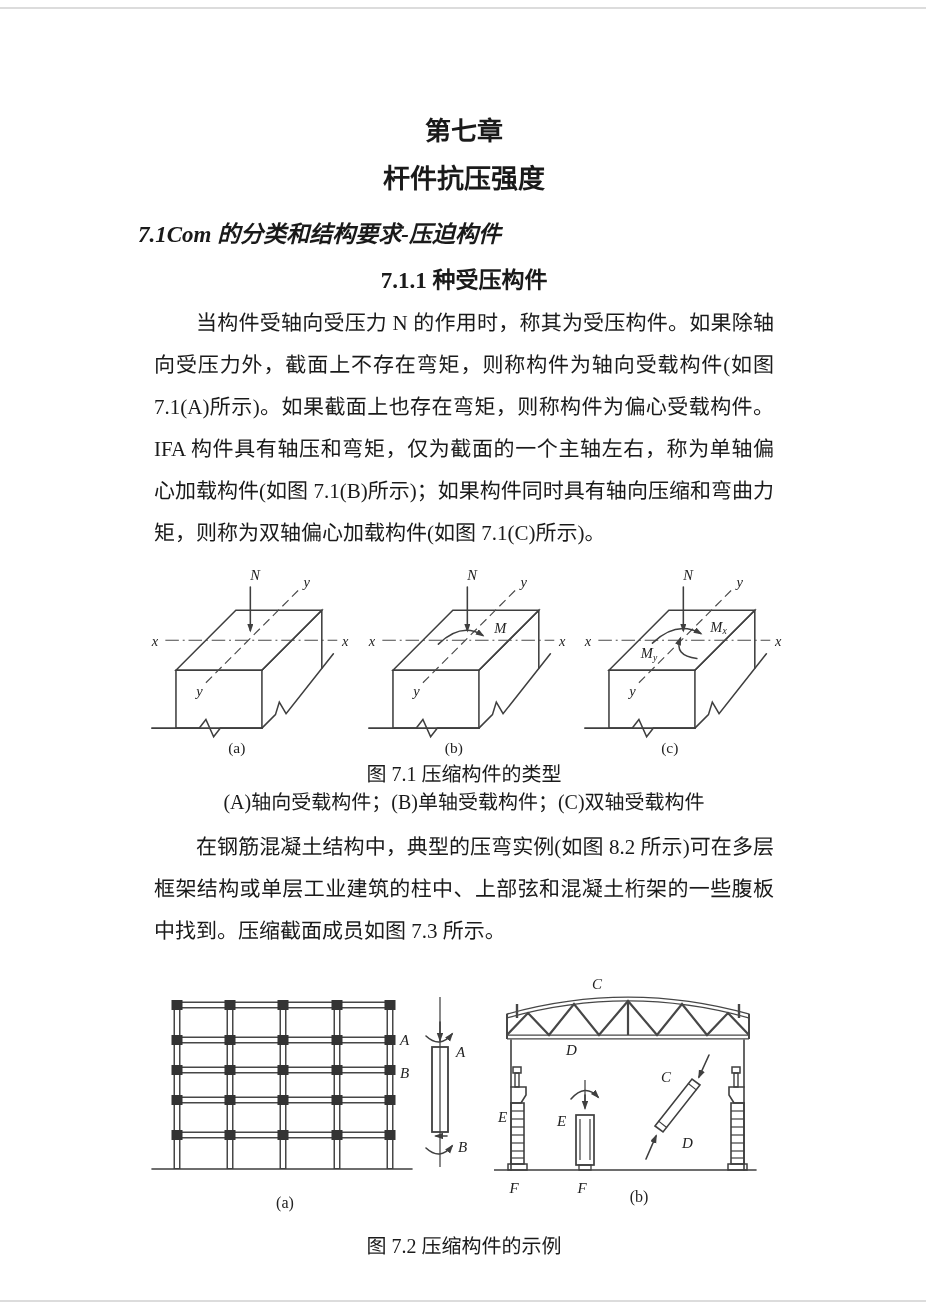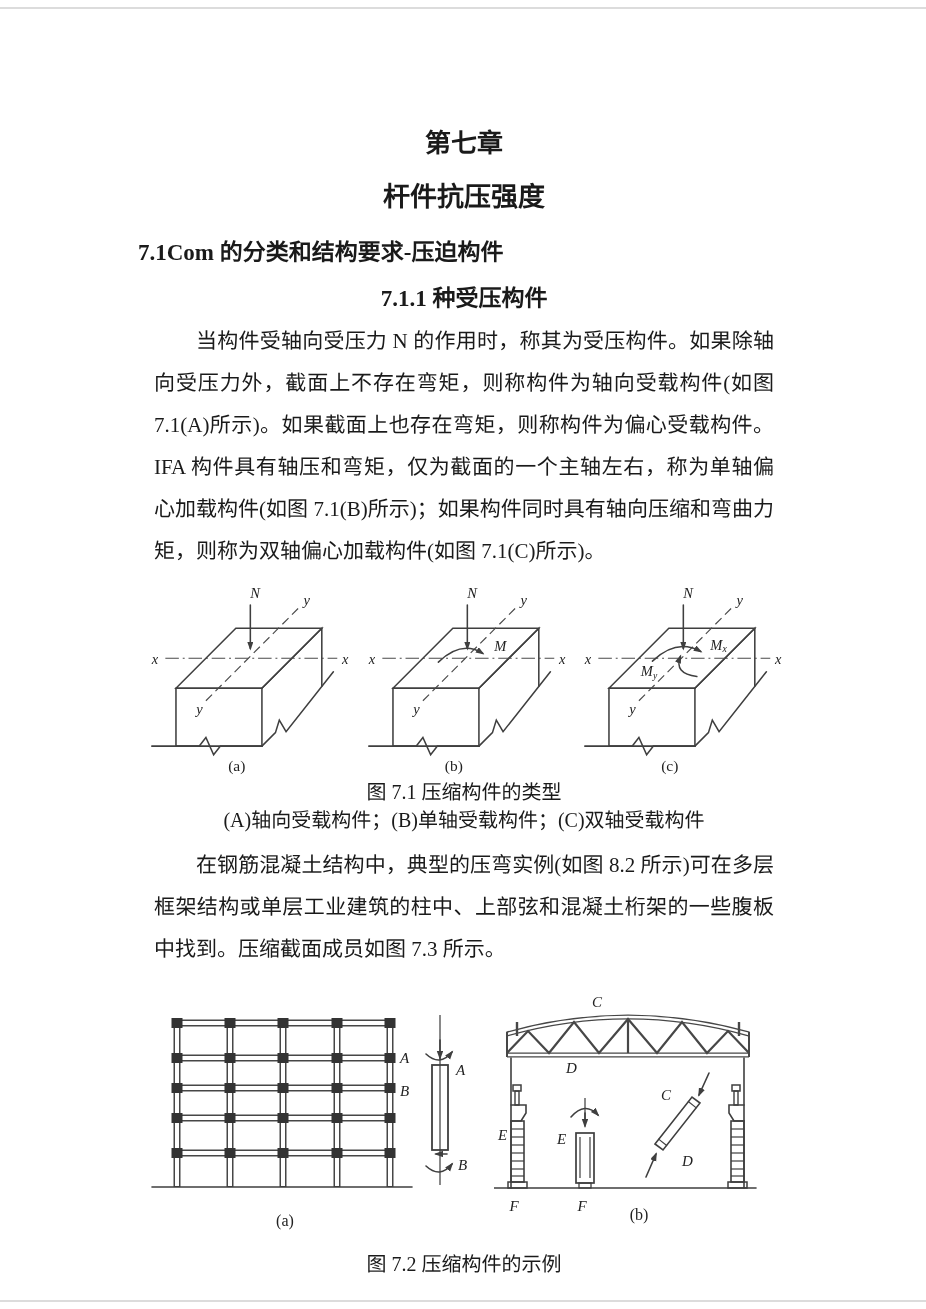--- a/index.html
+++ b/index.html
@@ -3,24 +3,24 @@
 <meta charset="utf-8">
 <style>
   html,body { margin:0; padding:0; background:#fff; }
   .page {
     position:relative; width:926px; height:1309px; background:#ffffff;
     font-family:"Liberation Serif","DejaVu Serif",serif; color:#1a1a1a; overflow:hidden;
   }
   .scan-edge { position:absolute; left:0; width:100%; height:2px; background:#dcdcdc; }
   .scan-edge.top { top:7px; }
   .scan-edge.bottom { top:1300px; }
-  .content { position:absolute; left:138px; top:12px; width:652px; }
+  .content { position:absolute; left:138px; top:0; width:652px; }
   .chapter-title { margin:116px 0 0; font-size:26px; line-height:32px; text-align:center; font-weight:bold; }
-  .chapter-subtitle { margin:21px 0 0; font-size:27px; line-height:33px; text-align:center; font-weight:bold; }
-  .section-heading { margin:25px 0 0; font-size:23px; line-height:27px; font-weight:bold; }
+  .chapter-subtitle { margin:15px 0 0; font-size:27px; line-height:33px; text-align:center; font-weight:bold; }
+  .section-heading { margin:25px 0 0; font-size:23px; line-height:27px; font-weight:bold;font-style:italic; }
   .subsection-heading { margin:19px 0 0; font-size:23px; line-height:27px; font-weight:bold;text-align:center; }
   p.body-para { margin:8px 16px 0; font-size:21px; line-height:42px; text-align:justify; text-indent:2em; }
   p.body-para.second { margin-top:10px; }
   .fig-row { display:flex; align-items:flex-start; }
   .fig71 { margin:8px 0 0 6px; gap:4px; }
   .fig72 { margin:10px 0 0 12px; gap:24px; }
   .caption { text-align:center; font-size:20px; line-height:28px; margin-top:0; }
   .subcaption { margin-top:0; }
   .cap72 { margin-top:20px; }
   svg { display:block; }

